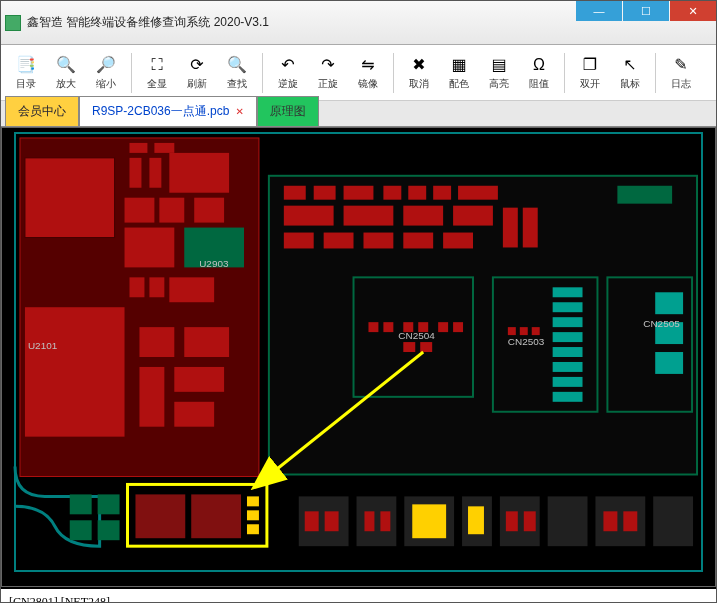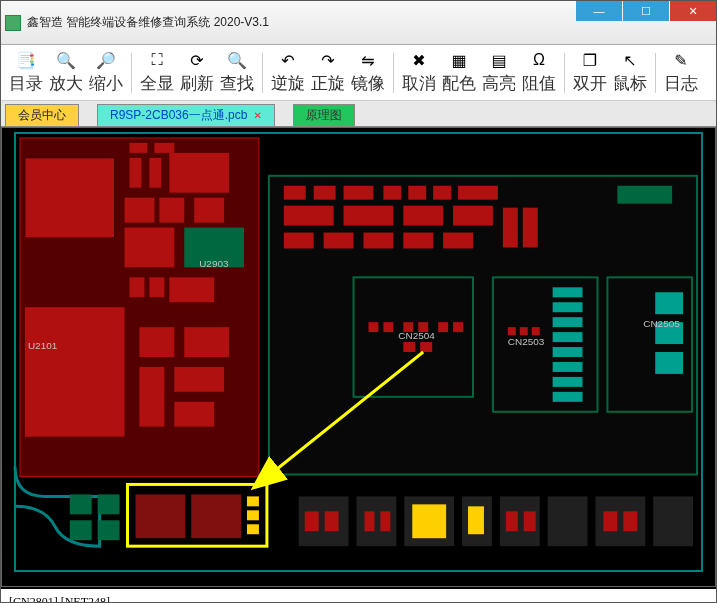--- a/index.html
+++ b/index.html
@@ -8,26 +8,26 @@
   .titlebar .app-icon { width: 16px; height: 16px; background: #4a6; margin-right: 6px; border:1px solid #284; }
   .titlebar .title { font-size: 12px; color: #222; }
   .win-controls { position: absolute; right: 0; top: 0; display: flex; }
   .win-btn { width: 46px; height: 20px; display:flex; align-items:center; justify-content:center; font-size:11px; color:#fff; }
   .win-min { background:#35a0d8; }
   .win-max { background:#35a0d8; margin-left:1px;}
   .win-close { background:#d04030; margin-left:1px;}
   .toolbar { height: 56px; background:#fff; border-bottom:1px solid #ccc; display:flex; align-items:center; padding:2px 6px; gap:2px; }
   .tbtn { display:flex; flex-direction:column; align-items:center; justify-content:center; width:38px; height:48px; border:1px solid transparent; cursor:pointer; }
   .tbtn .ico { width:20px; height:20px; display:flex; align-items:center; justify-content:center; font-size:16px; }
-  .tbtn .lbl { font-size:17px; color:#333; margin-top:2px; }
+  .tbtn .lbl { font-size:10px; color:#333; margin-top:2px; }
   .tsep { width:1px; height:40px; background:#ccc; margin:0 4px; }
   .tabbar { height:26px; background:#e8e8e8; display:flex; align-items:flex-end; padding:0 4px; border-bottom:1px solid #888;}
-  .tab { height:22px; padding:0 12px; font-size:12px; display:flex; align-items:center; border:1px solid #888; border-bottom:none; margin-right:18px; cursor:pointer; }
+  .tab { height:30px; padding:0 12px; font-size:12px; display:flex; align-items:center; border:1px solid #888; border-bottom:none; margin-right:0; cursor:pointer; }
   .tab.member { background:#ffd040; color:#223; }
-  .tab.active { background:#5eead4; color:#0044cc; }
+  .tab.active { background:#ffffff; color:#0044cc; }
   .tab.other { background:#22c55e; color:#333; }
   .tab .closex { margin-left:6px; color:#d33; font-size:10px; }
   .canvas-wrap { position:relative; width:100%; height:460px; background:#fff; border:1px solid #666; }
   svg.pcb { width:100%; height:100%; display:block; background:#000; }
   .statusbar { height:28px; background:#fff; border-top:2px solid #000; display:flex; align-items:center; padding:0 8px; font-size:12px; font-family: "Times New Roman","SimSun",serif; color:#000; }
 </style>
 </head>
 <body>
 
 <div class="titlebar">

